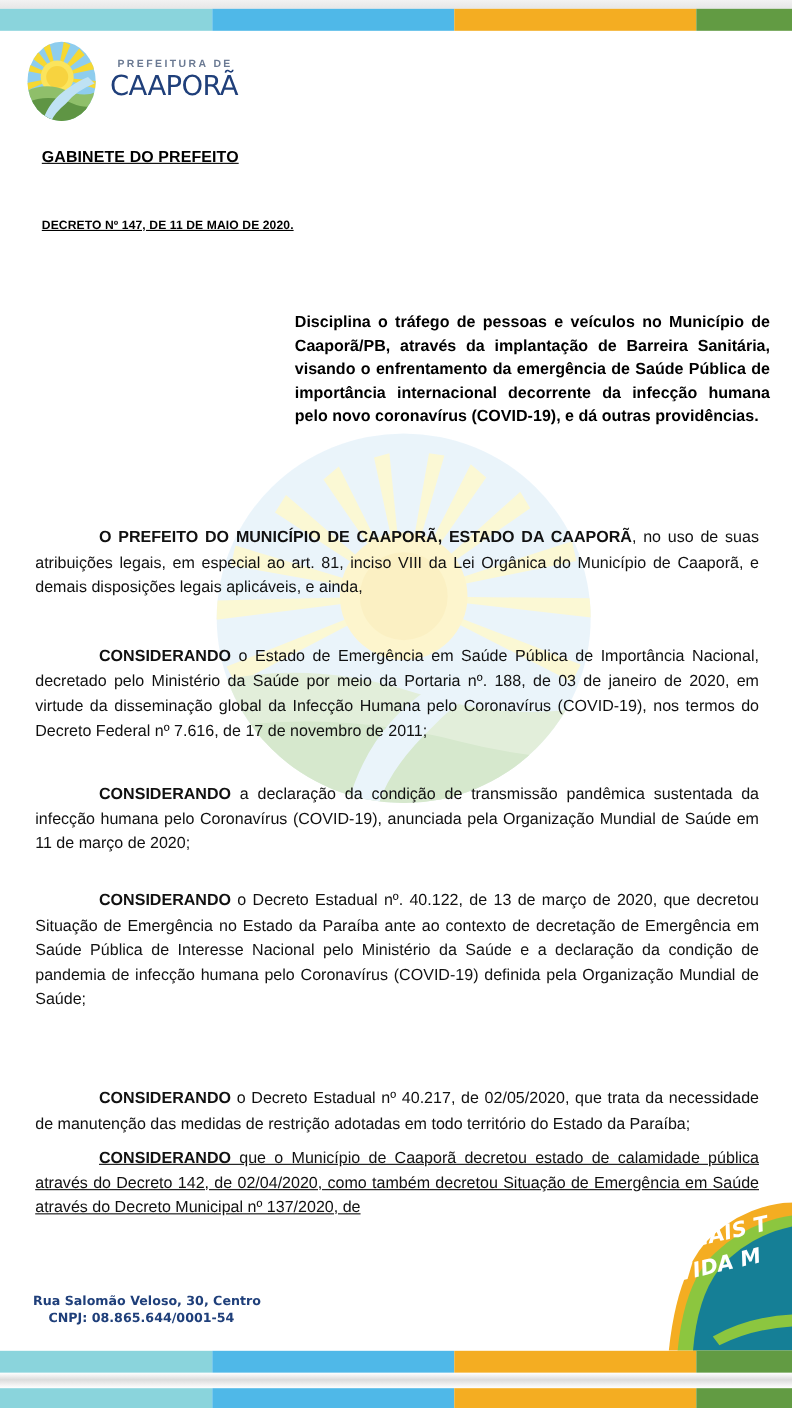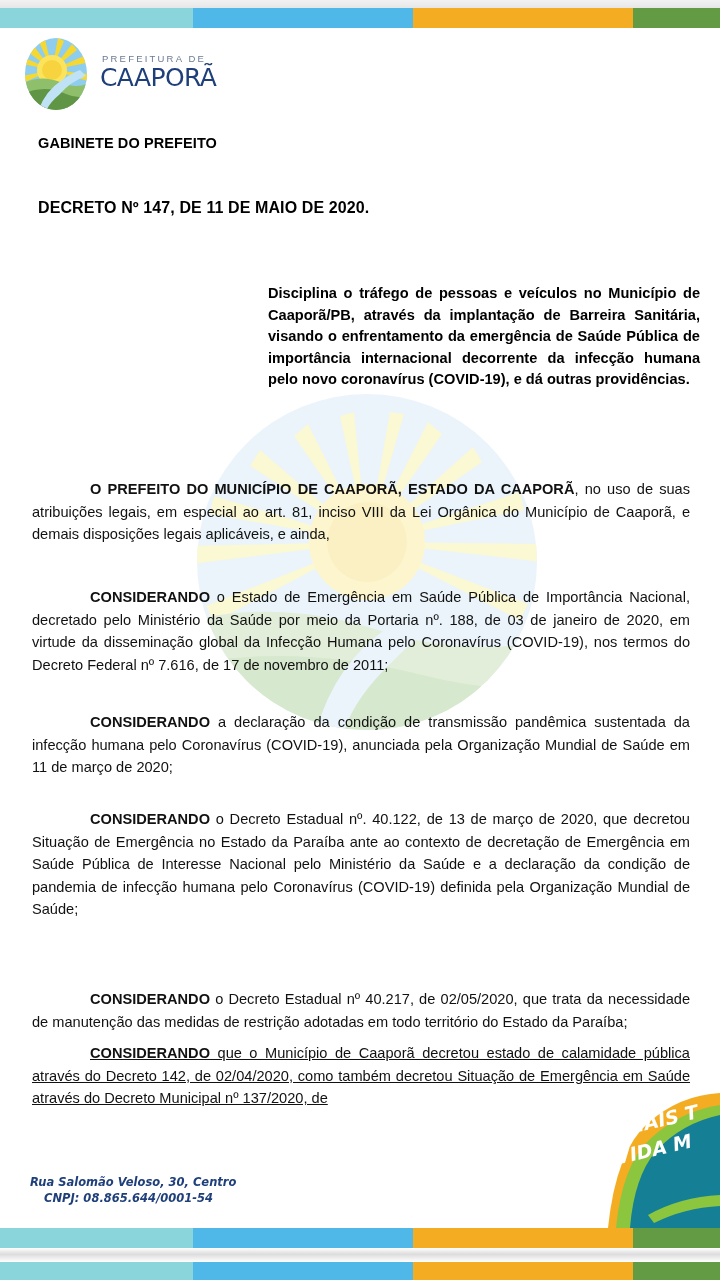--- a/index.html
+++ b/index.html
@@ -68,45 +68,47 @@
     margin-left:10px;
     display:flex;
     flex-direction:column;
     justify-content:center;
     padding-bottom:4px;
   }
   .logo-text .l1 {
     font-size:9.5px;
     letter-spacing:2.2px;
     color:#6b7a93;
-    font-weight:400;
+    font-weight:700;
     line-height:1;
     margin-bottom:2px;
     margin-left:2px;
+    text-align:center;
   }
   .logo-text .l2 {
     font-size:25px;
     letter-spacing:-0.6px;
     color:#1f3f7a;
     font-weight:400;
     line-height:1;
     font-family:"DejaVu Sans", sans-serif;
   }
 
   
   .doc-heading {
     position:absolute;
     left:38px;
     font-size:14.5px;
     font-weight:700;
     color:#000000;
     letter-spacing:0.1px;
+    text-decoration:underline;
   }
   #gabinete { top:135px; }
-  #decreto  { top:199px; font-size:16px; }
+  #decreto  { top:199px; font-size:11px; }
 
   
   .ementa {
     position:absolute;
     left:268px; top:283px;
     width:432px;
     font-size:14.6px;
     font-weight:700;
     line-height:1.48;
     text-align:justify;
@@ -144,21 +146,20 @@
   .footer-art svg { display:block; }
 
   .footer-addr {
     position:absolute;
     left:30px; top:1174px;
     font-size:11.5px;
     font-weight:700;
     color:#1f3f7a;
     line-height:1.42;
     font-family:"DejaVu Sans", sans-serif;
-    font-style:italic;
   }
   .footer-addr .ln2 { margin-left:14px; display:block; }
 </style>
 </head>
 <body>
 
 <div id="page">
 
   <div class="top-strip"></div>
 

